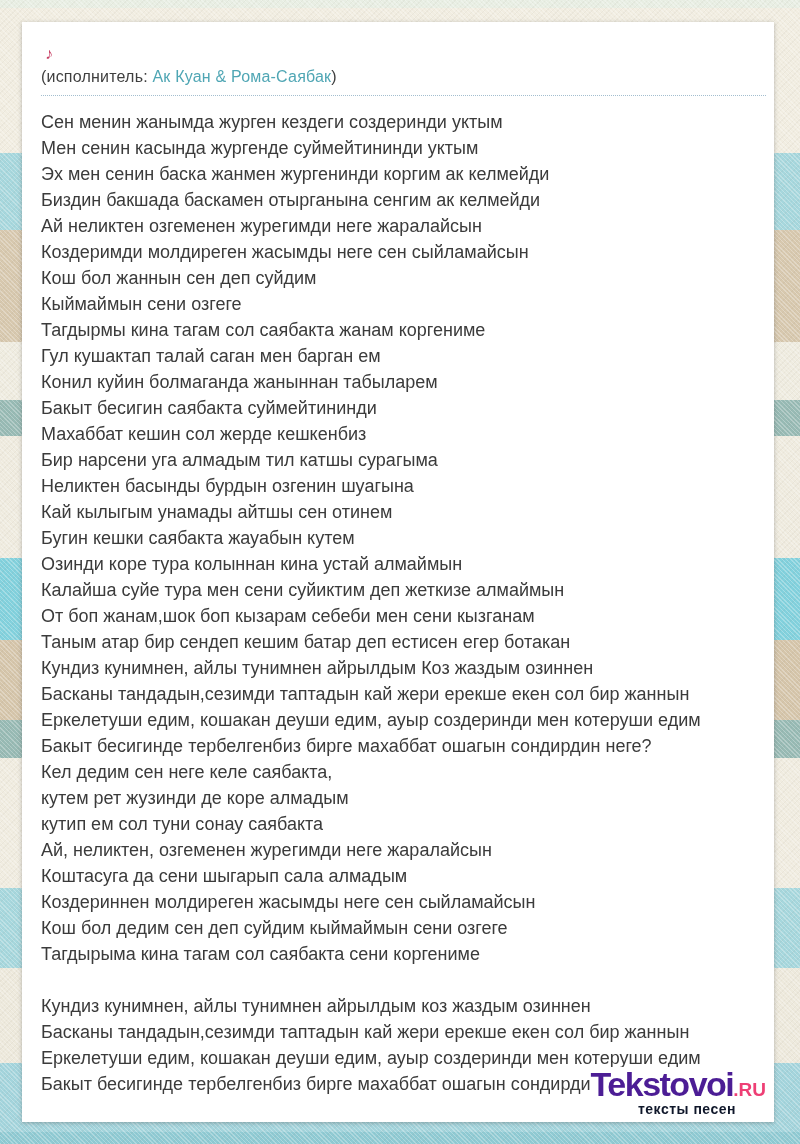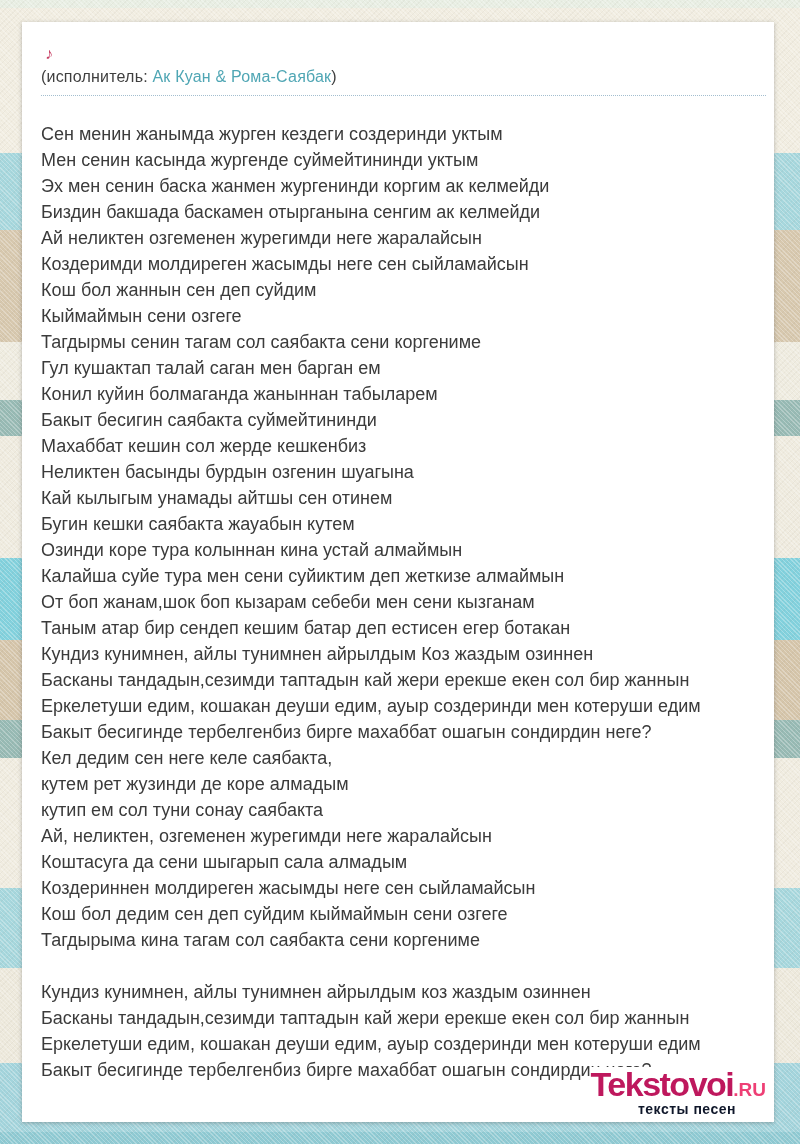--- a/index.html
+++ b/index.html
@@ -66,21 +66,21 @@
     border-bottom: 1px dotted #a3becf;
     letter-spacing: 0.2px;
   }
   .artist-link {
     color: #4fa6b4;
     text-decoration: none;
     cursor: pointer;
   }
 
   .lyrics {
-    margin-top: 25px;
+    margin-top: 13px;
     font-size: 18px;
     line-height: 26px;
     color: #3b3b3b;
   }
   .lyric-line {
     white-space: nowrap;
     overflow: hidden;
     margin-right: 0;
   }
 
@@ -91,21 +91,21 @@
     text-align: right;
     line-height: 1;
     cursor: pointer;
     background: #ffffff;
   }
   .logo-row { white-space: nowrap; }
   .logo-brand {
     font-size: 34px;
     font-weight: bold;
     letter-spacing: -1.5px;
-    color: #be185d;
+    color: #4c1d95;
   }
   .logo-tld {
     font-size: 19px;
     font-weight: bold;
     letter-spacing: 0;
     color: #ee3f75;
     text-align: right;
   }
   .logo-tagline {
     font-size: 14px;
@@ -126,25 +126,26 @@
 
   <div class="lyrics">
       <div class="lyric-line">Сен менин жанымда журген кездеги создеринди уктым</div>
       <div class="lyric-line">Мен сенин касында жургенде суймейтининди уктым</div>
       <div class="lyric-line">Эх мен сенин баска жанмен жургенинди коргим ак келмейди</div>
       <div class="lyric-line">Биздин бакшада баскамен отырганына сенгим ак келмейди</div>
       <div class="lyric-line">Ай неликтен озгеменен журегимди неге жаралайсын</div>
       <div class="lyric-line">Коздеримди молдиреген жасымды неге сен сыйламайсын</div>
       <div class="lyric-line">Кош бол жаннын сен деп суйдим</div>
       <div class="lyric-line">Кыймаймын сени озгеге</div>
-      <div class="lyric-line">Тагдырмы сенин тагам сол саябакта сени коргениме</div>
+      <div class="lyric-line">Тагдырмы кина тагам сол саябакта жанам коргениме</div>
       <div class="lyric-line">Гул кушактап талай саган мен барган ем</div>
       <div class="lyric-line">Конил куйин болмаганда жаныннан табыларем</div>
       <div class="lyric-line">Бакыт бесигин саябакта суймейтининди</div>
       <div class="lyric-line">Махаббат кешин сол жерде кешкенбиз</div>
+      <div class="lyric-line">Бир нарсени уга алмадым тил катшы сурагыма</div>
       <div class="lyric-line">Неликтен басынды бурдын озгенин шуагына</div>
       <div class="lyric-line">Кай кылыгым унамады айтшы сен отинем</div>
       <div class="lyric-line">Бугин кешки саябакта жауабын кутем</div>
       <div class="lyric-line">Озинди коре тура колыннан кина устай алмаймын</div>
       <div class="lyric-line">Калайша суйе тура мен сени суйиктим деп жеткизе алмаймын</div>
       <div class="lyric-line">От боп жанам,шок боп кызарам себеби мен сени кызганам</div>
       <div class="lyric-line">Таным атар бир сендеп кешим батар деп естисен егер ботакан</div>
       <div class="lyric-line">Кундиз кунимнен, айлы тунимнен айрылдым Коз жаздым озиннен</div>
       <div class="lyric-line">Басканы тандадын,сезимди таптадын кай жери ерекше екен сол бир жаннын</div>
       <div class="lyric-line">Еркелетуши едим, кошакан деуши едим, ауыр создеринди мен котеруши едим</div>

